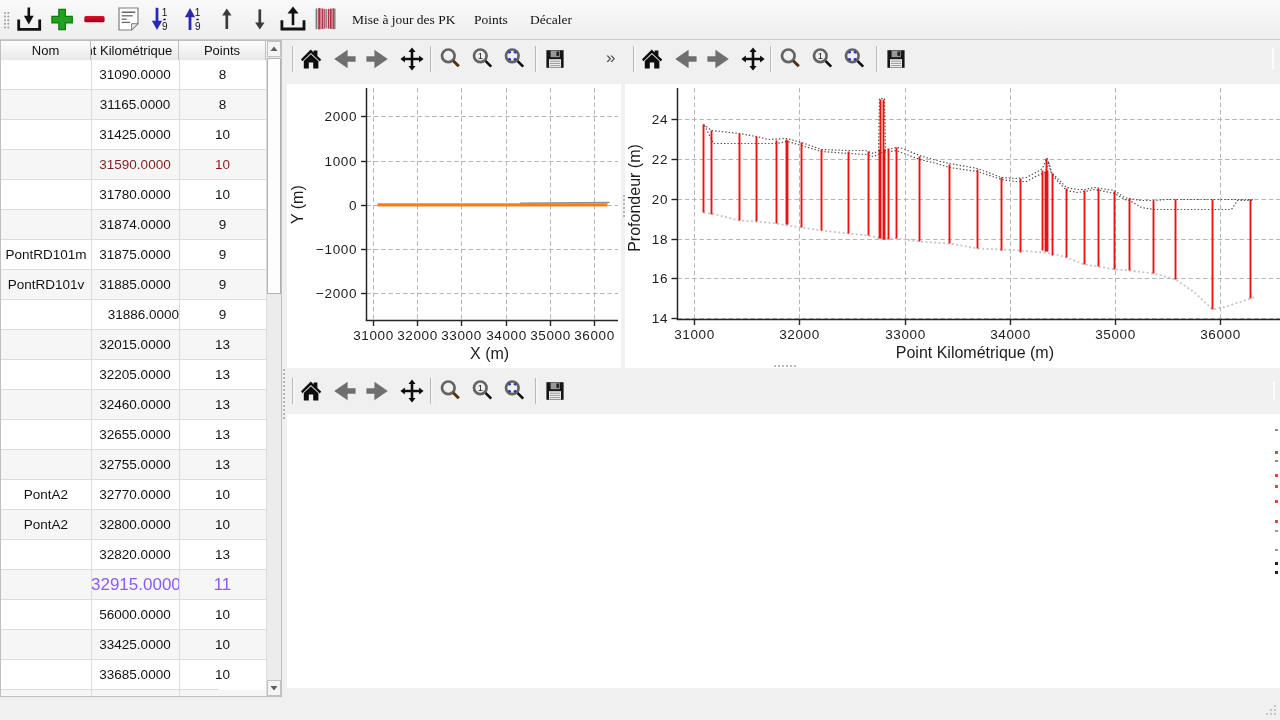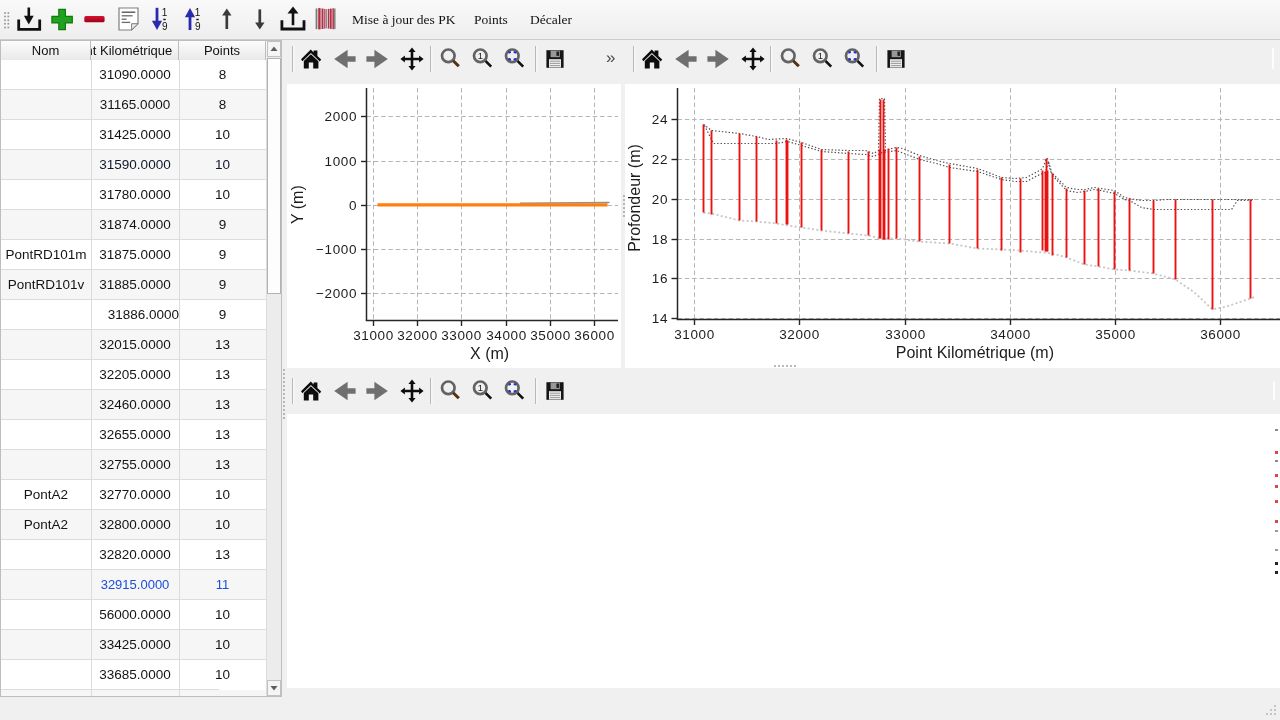--- a/index.html
+++ b/index.html
@@ -144,21 +144,21 @@
 <div style="position:absolute;left:0;top:49px;width:265px;height:30px;background:#f6f6f6;border-bottom:1px solid #dcdcdc;box-sizing:border-box;font-size:13.5px;color:#141414">
       <span style="position:absolute;left:0;top:0;width:90px;text-align:center;line-height:29px"></span>
       <span style="position:absolute;left:90px;top:0;width:88px;text-align:center;line-height:29px">31165.0000</span>
       <span style="position:absolute;left:178px;top:0;width:87px;text-align:center;line-height:29px">8</span>
     </div>
 <div style="position:absolute;left:0;top:79px;width:265px;height:30px;background:#ffffff;border-bottom:1px solid #dcdcdc;box-sizing:border-box;font-size:13.5px;color:#141414">
       <span style="position:absolute;left:0;top:0;width:90px;text-align:center;line-height:29px"></span>
       <span style="position:absolute;left:90px;top:0;width:88px;text-align:center;line-height:29px">31425.0000</span>
       <span style="position:absolute;left:178px;top:0;width:87px;text-align:center;line-height:29px">10</span>
     </div>
-<div style="position:absolute;left:0;top:109px;width:265px;height:30px;background:#f6f6f6;border-bottom:1px solid #dcdcdc;box-sizing:border-box;font-size:13.5px;color:#0f172a">
+<div style="position:absolute;left:0;top:109px;width:265px;height:30px;background:#f6f6f6;border-bottom:1px solid #dcdcdc;box-sizing:border-box;font-size:13.5px;color:#7f1d1d">
       <span style="position:absolute;left:0;top:0;width:90px;text-align:center;line-height:29px"></span>
       <span style="position:absolute;left:90px;top:0;width:88px;text-align:center;line-height:29px">31590.0000</span>
       <span style="position:absolute;left:178px;top:0;width:87px;text-align:center;line-height:29px">10</span>
     </div>
 <div style="position:absolute;left:0;top:139px;width:265px;height:30px;background:#ffffff;border-bottom:1px solid #dcdcdc;box-sizing:border-box;font-size:13.5px;color:#141414">
       <span style="position:absolute;left:0;top:0;width:90px;text-align:center;line-height:29px"></span>
       <span style="position:absolute;left:90px;top:0;width:88px;text-align:center;line-height:29px">31780.0000</span>
       <span style="position:absolute;left:178px;top:0;width:87px;text-align:center;line-height:29px">10</span>
     </div>
 <div style="position:absolute;left:0;top:169px;width:265px;height:30px;background:#f6f6f6;border-bottom:1px solid #dcdcdc;box-sizing:border-box;font-size:13.5px;color:#141414">
@@ -214,21 +214,21 @@
 <div style="position:absolute;left:0;top:469px;width:265px;height:30px;background:#f6f6f6;border-bottom:1px solid #dcdcdc;box-sizing:border-box;font-size:13.5px;color:#141414">
       <span style="position:absolute;left:0;top:0;width:90px;text-align:center;line-height:29px">PontA2</span>
       <span style="position:absolute;left:90px;top:0;width:88px;text-align:center;line-height:29px">32800.0000</span>
       <span style="position:absolute;left:178px;top:0;width:87px;text-align:center;line-height:29px">10</span>
     </div>
 <div style="position:absolute;left:0;top:499px;width:265px;height:30px;background:#ffffff;border-bottom:1px solid #dcdcdc;box-sizing:border-box;font-size:13.5px;color:#141414">
       <span style="position:absolute;left:0;top:0;width:90px;text-align:center;line-height:29px"></span>
       <span style="position:absolute;left:90px;top:0;width:88px;text-align:center;line-height:29px">32820.0000</span>
       <span style="position:absolute;left:178px;top:0;width:87px;text-align:center;line-height:29px">13</span>
     </div>
-<div style="position:absolute;left:0;top:529px;width:265px;height:30px;background:#f6f6f6;border-bottom:1px solid #dcdcdc;box-sizing:border-box;font-size:13px;color:#1d4ed8">
+<div style="position:absolute;left:0;top:529px;width:265px;height:30px;background:#f6f6f6;border-bottom:1px solid #dcdcdc;box-sizing:border-box;font-size:17px;color:#8b5cf6">
       <span style="position:absolute;left:0;top:0;width:90px;text-align:center;line-height:29px"></span>
       <span style="position:absolute;left:90px;top:0;width:88px;text-align:center;line-height:29px">32915.0000</span>
       <span style="position:absolute;left:178px;top:0;width:87px;text-align:center;line-height:29px">11</span>
     </div>
 <div style="position:absolute;left:0;top:559px;width:265px;height:30px;background:#ffffff;border-bottom:1px solid #dcdcdc;box-sizing:border-box;font-size:13.5px;color:#141414">
       <span style="position:absolute;left:0;top:0;width:90px;text-align:center;line-height:29px"></span>
       <span style="position:absolute;left:90px;top:0;width:88px;text-align:center;line-height:29px">56000.0000</span>
       <span style="position:absolute;left:178px;top:0;width:87px;text-align:center;line-height:29px">10</span>
     </div>
 <div style="position:absolute;left:0;top:589px;width:265px;height:30px;background:#f6f6f6;border-bottom:1px solid #dcdcdc;box-sizing:border-box;font-size:13.5px;color:#141414">

